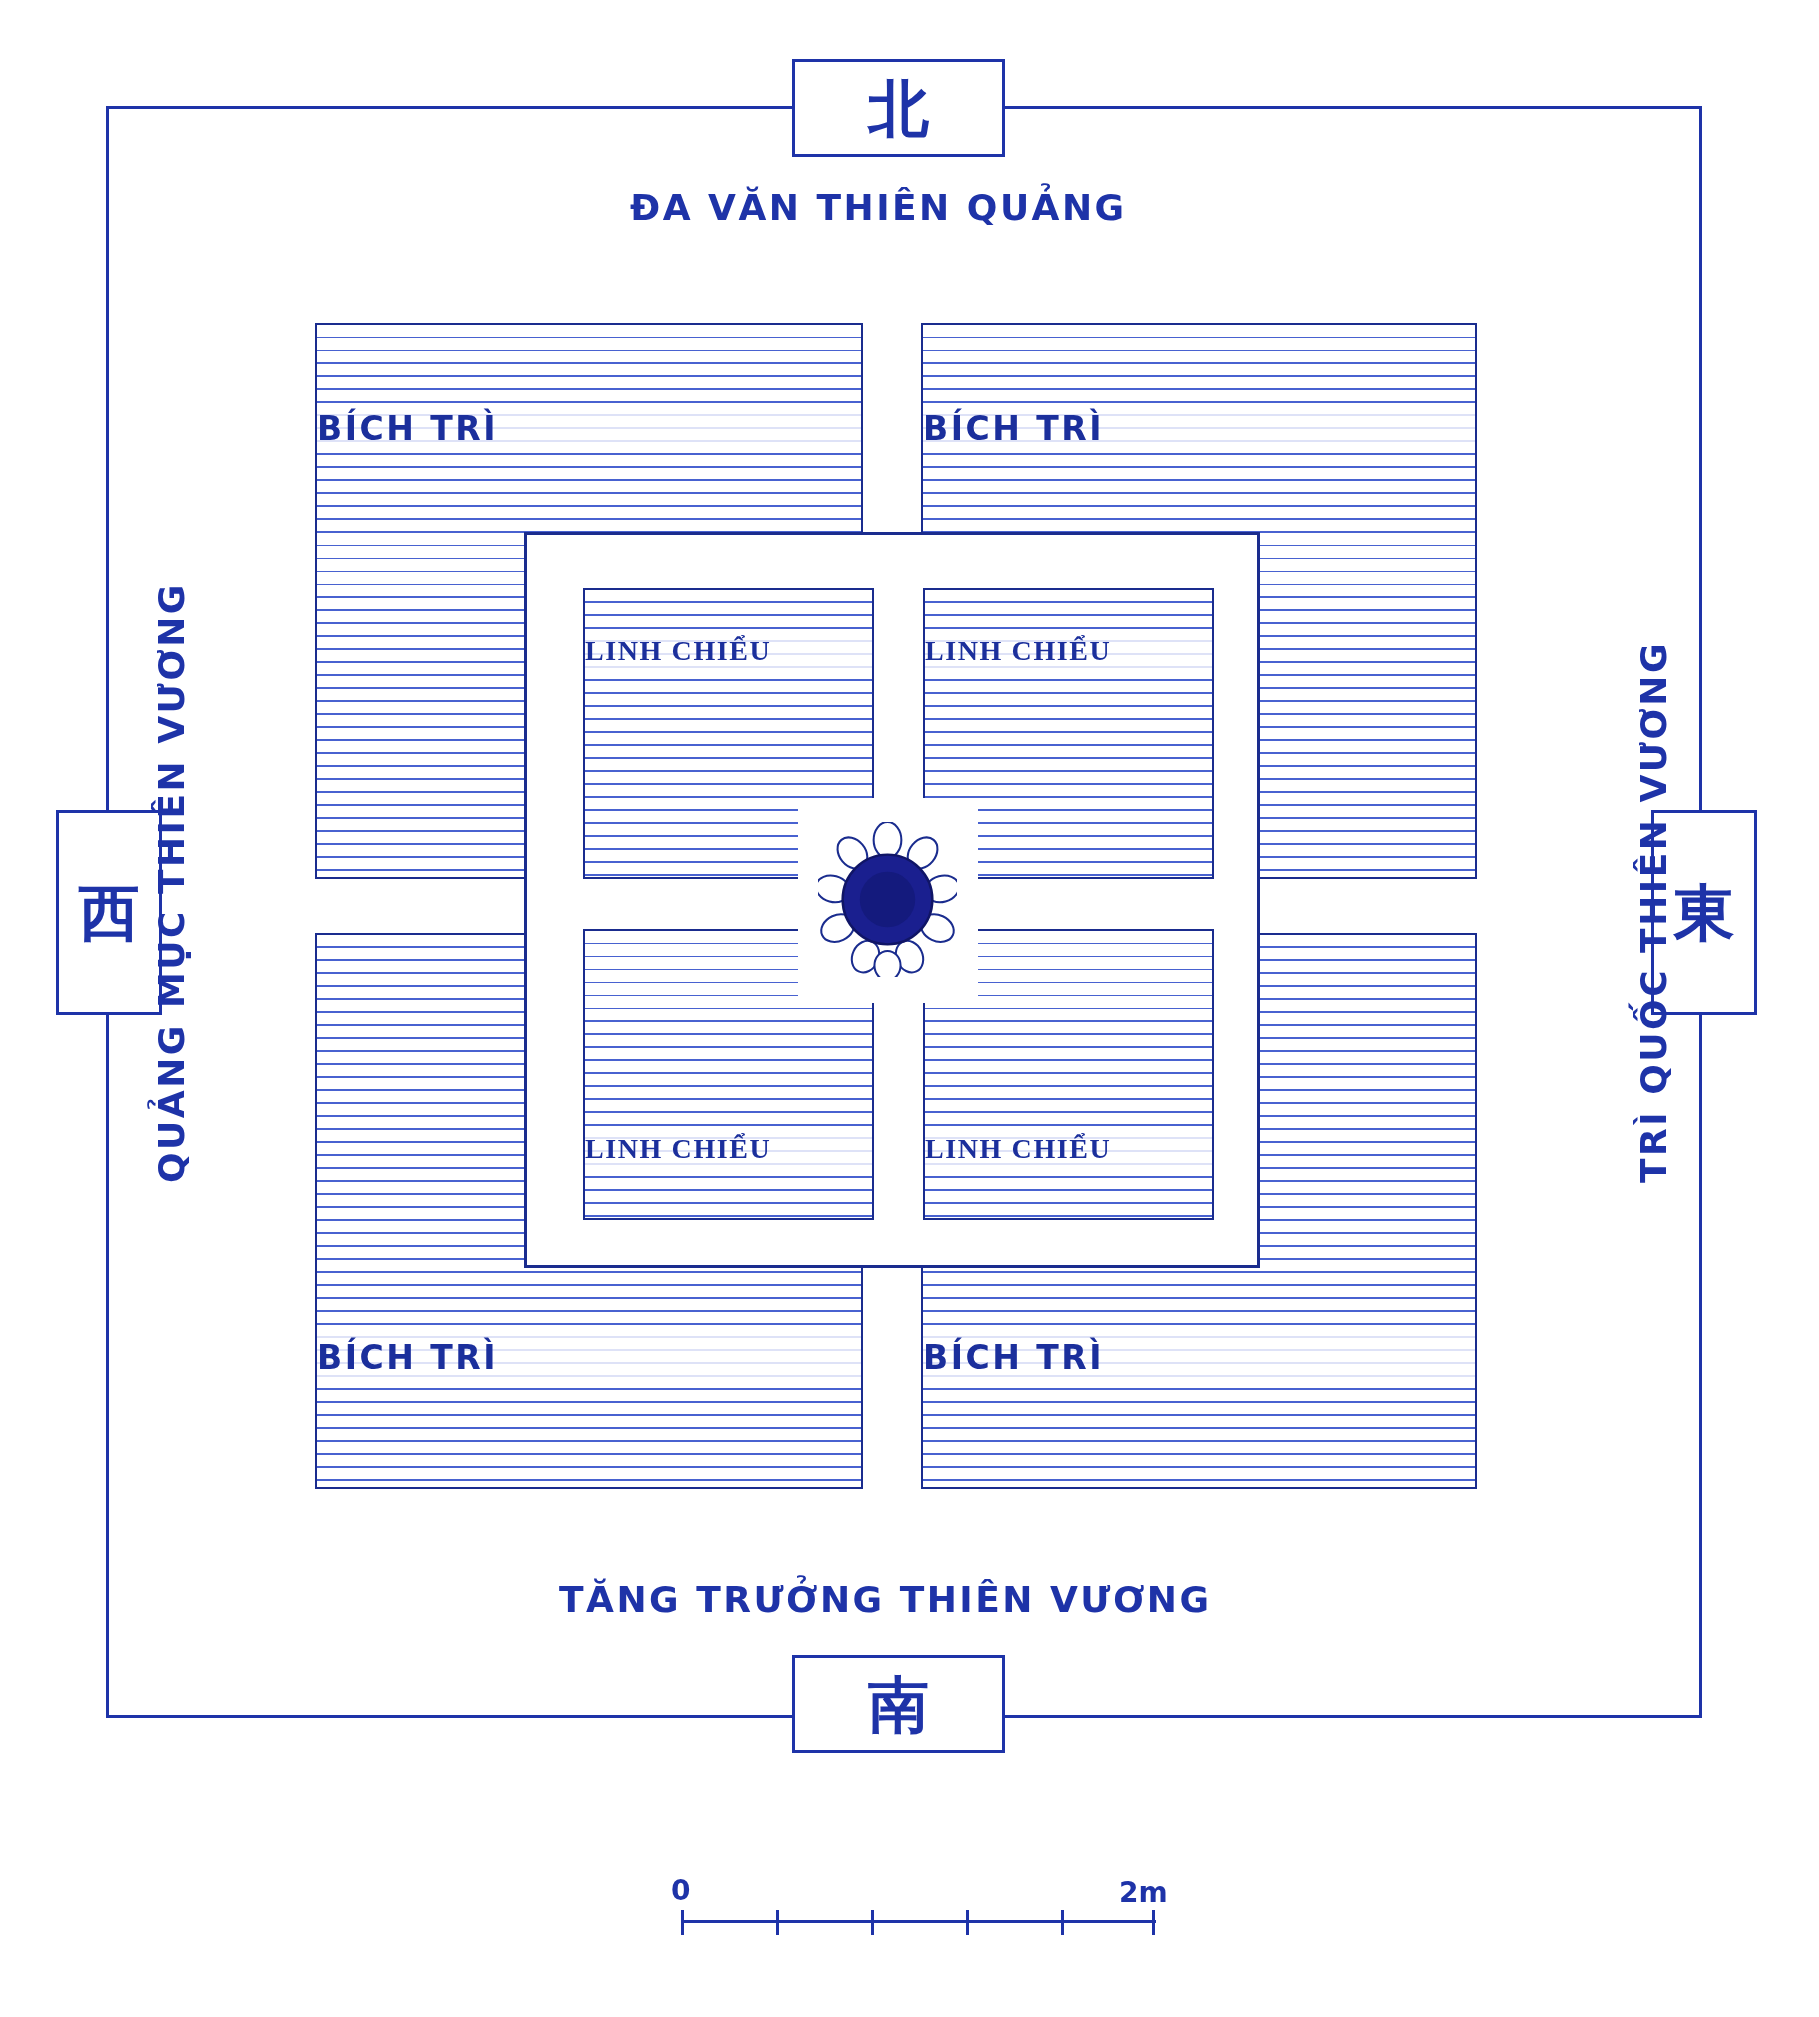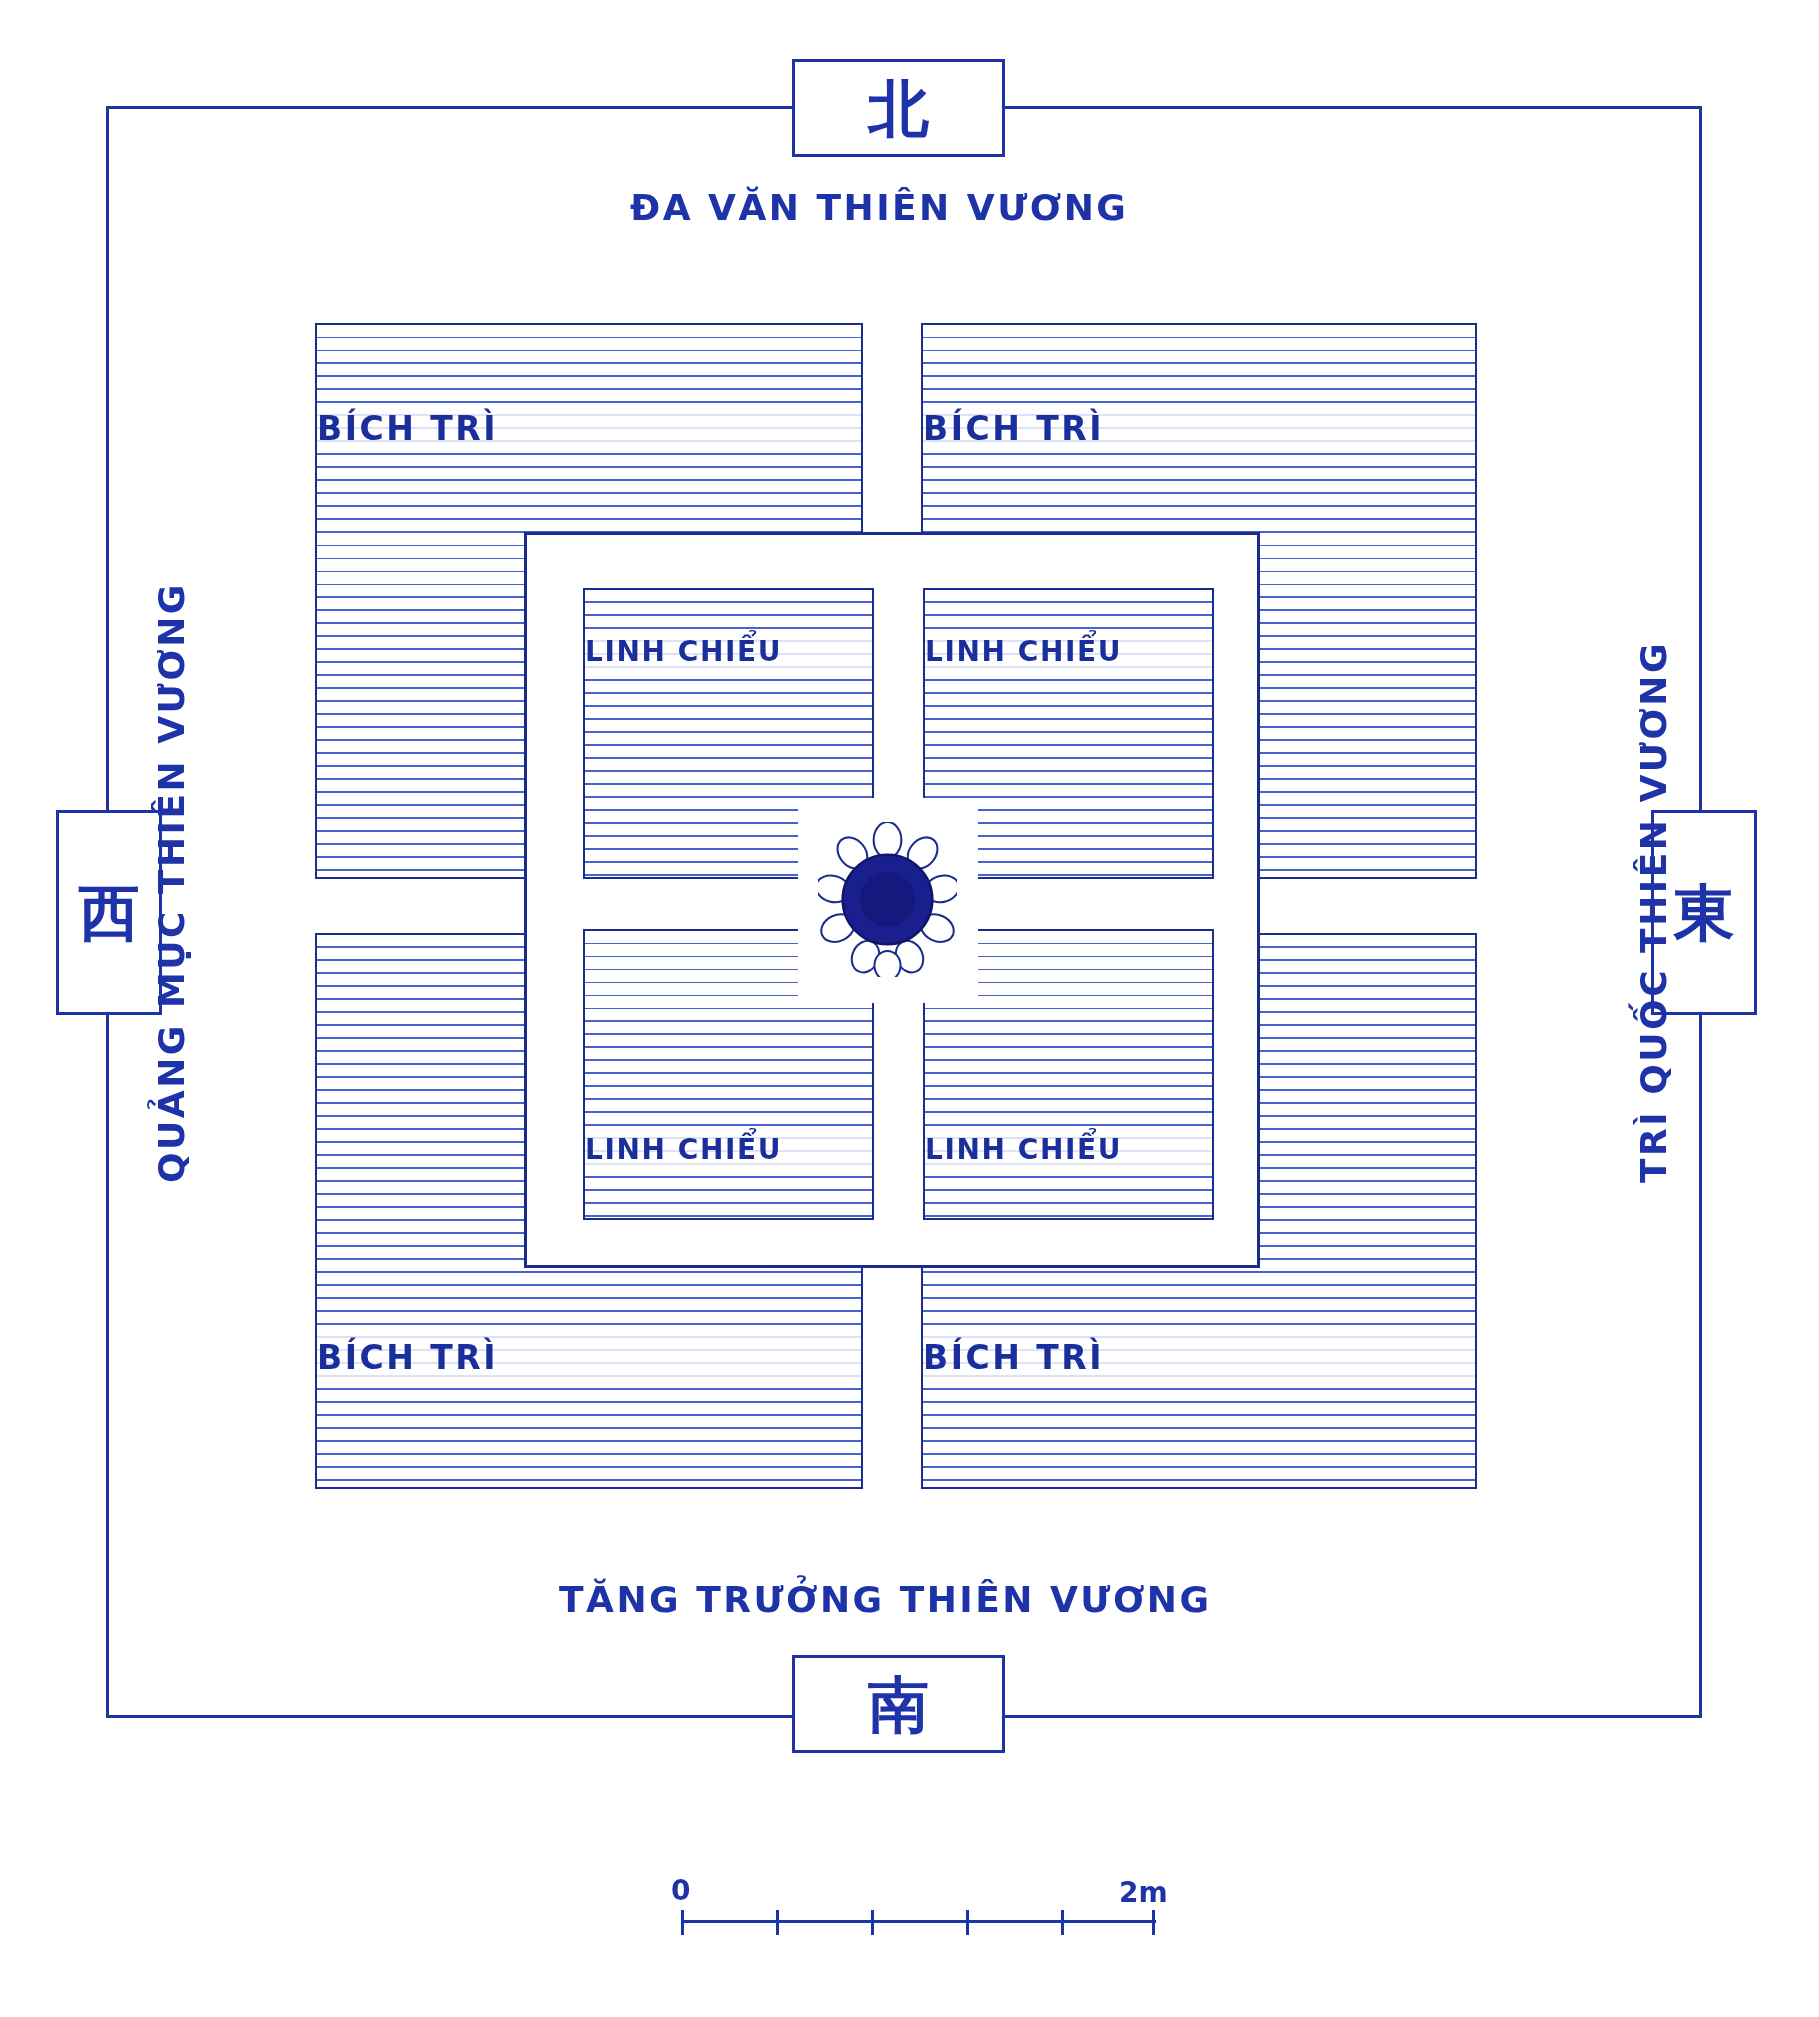--- a/index.html
+++ b/index.html
@@ -95,21 +95,21 @@
     position: absolute;
     width: 100%;
     text-align: left;
     font-size: 33px;
     font-weight: 600;
     letter-spacing: 2.5px;
     color: #1b2f9c;
     background: rgba(255,255,255,0.82);
     padding: 1.6px 0;
   }
-  .pond-label.small { font-size: 28px; letter-spacing: 1.6px; }
+  .pond-label.small { font-size: 28px; letter-spacing: 1.6px; font-family: Liberation Serif, serif; }
 
   
   .outline {
     position: absolute;
     border: 3.3px solid #1a2c8e;
     box-sizing: border-box;
     background: transparent;
   }
 
   
@@ -154,21 +154,21 @@
 <div class="abs dir-box" id="dir-south">
   <span class="dir-glyph">南</span>
 </div>
 <div class="abs dir-box" id="dir-west">
   <span class="dir-glyph">西</span>
 </div>
 <div class="abs dir-box" id="dir-east">
   <span class="dir-glyph">東</span>
 </div>
 
-<div class="abs guardian" id="guardian-north">ĐA VĂN THIÊN VƯƠNG</div>
+<div class="abs guardian" id="guardian-north">ĐA VĂN THIÊN QUẢNG</div>
 <div class="abs guardian" id="guardian-south">TĂNG TRƯỞNG THIÊN VƯƠNG</div>
 <div class="abs guardian" id="guardian-west">QUẢNG MỤC THIÊN VƯƠNG</div>
 <div class="abs guardian" id="guardian-east">TRÌ QUỐC THIÊN VƯƠNG</div>
 
 <div class="pond" style="left:315px; top:323px; width:548px; height:556px;">
   <div class="pond-label" style="top:82px;">BÍCH TRÌ</div>
 </div>
 <div class="pond" style="left:921px; top:323px; width:556px; height:556px;">
   <div class="pond-label" style="top:82px;">BÍCH TRÌ</div>
 </div>

